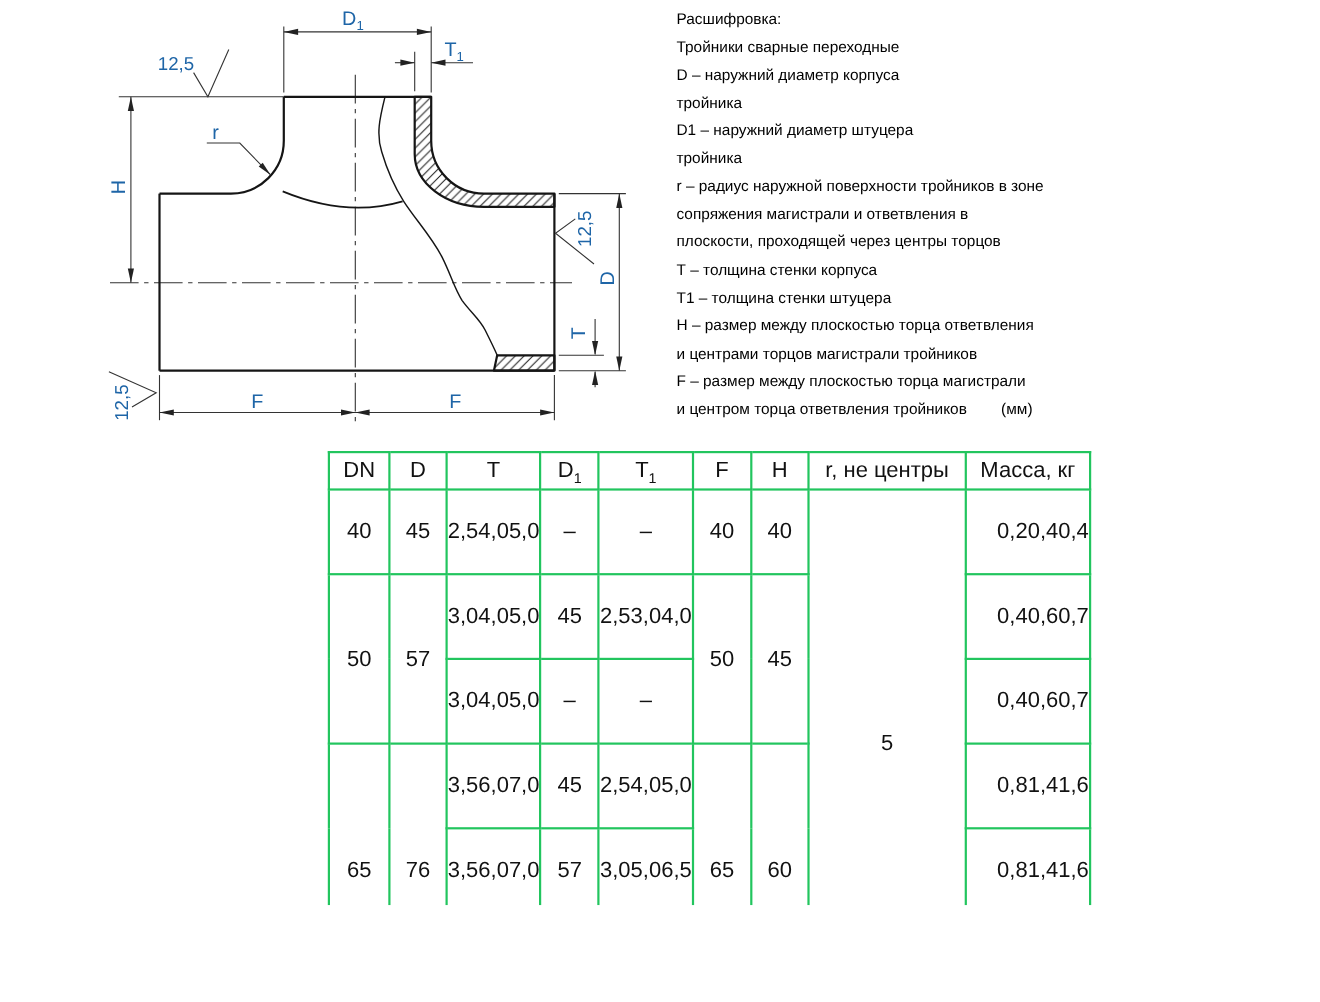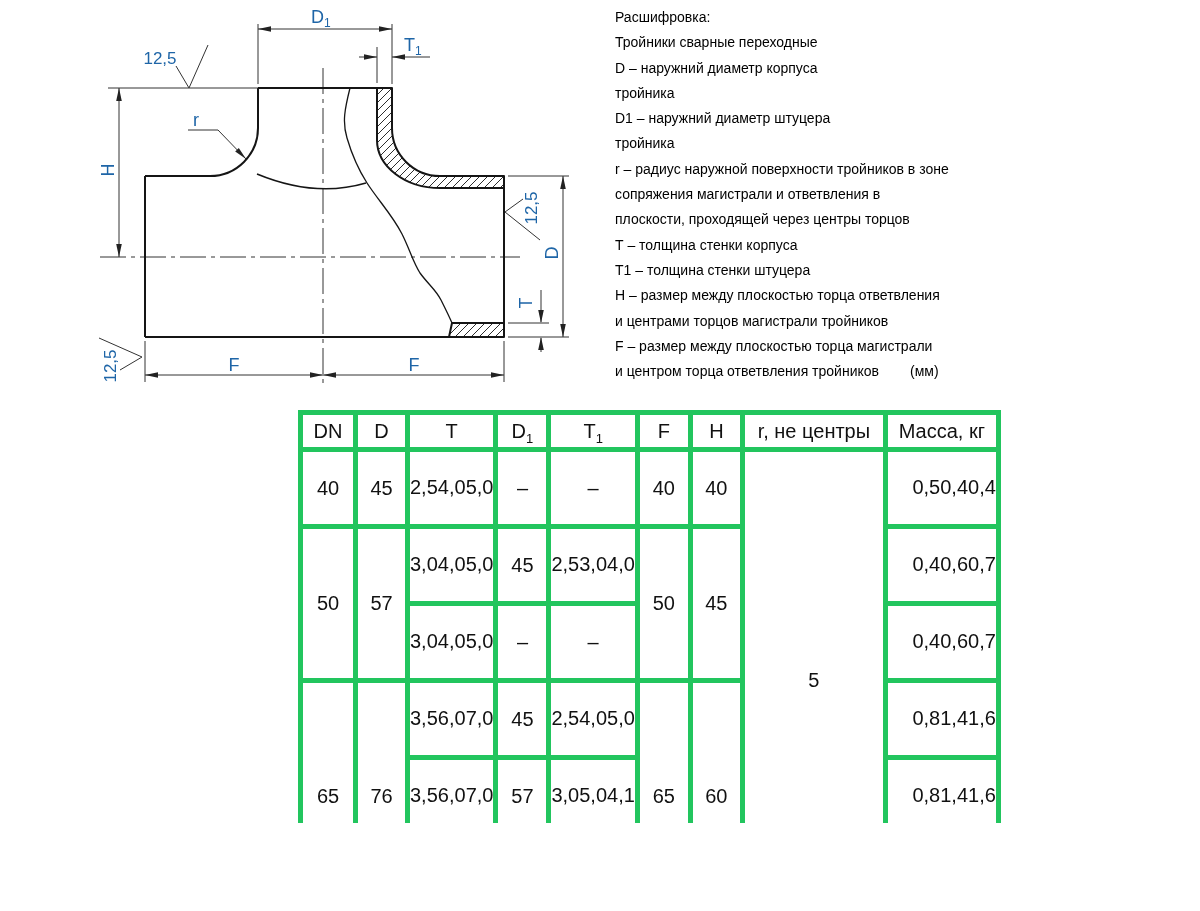--- a/index.html
+++ b/index.html
@@ -7,21 +7,21 @@
         font-family:"Liberation Sans",sans-serif;color:#111;}
   
   .drawing{position:absolute;left:0;top:0;width:600px;height:400px;}
   
   .legend{position:absolute;left:615px;top:5px;width:585px;
           font-size:14px;line-height:25.3px;color:#000000;white-space:pre-wrap;}
   .legend-line{min-height:25.3px;}
   
   .spec-table{position:absolute;left:298px;top:410px;border-collapse:collapse;
               table-layout:fixed;font-size:20px;color:#111;}
-  .spec-table th,.spec-table td{border:5px solid #22c55e;text-align:center;
+  .spec-table th,.spec-table td{border:2px solid #22c55e;text-align:center;
               vertical-align:middle;padding:0;font-weight:normal;}
   .spec-table thead th{height:32px;}
   .spec-table tbody tr{height:77px;}
   .spec-table sub{font-size:13px;line-height:0;}
   .lines{display:flex;flex-direction:row;justify-content:flex-end;height:100%;}
   .ln{line-height:25.6px;}
 </style>
 </head>
 <body>
 
@@ -151,21 +151,21 @@
               <div class="ln">5,0</div>
             </div>
           </td>
           <td>–</td>
           <td>–</td>
           <td>40</td>
           <td>40</td>
           <td rowspan="6">5</td>
           <td>
             <div class="lines">
-              <div class="ln">0,5</div>
+              <div class="ln">0,2</div>
               <div class="ln">0,4</div>
               <div class="ln">0,4</div>
             </div>
           </td>
         </tr>
         <tr>
           <td rowspan="2">50</td>
           <td rowspan="2">57</td>
           <td>
             <div class="lines">
@@ -244,21 +244,21 @@
               <div class="ln">3,5</div>
               <div class="ln">6,0</div>
               <div class="ln">7,0</div>
             </div>
           </td>
           <td>57</td>
           <td>
             <div class="lines">
               <div class="ln">3,0</div>
               <div class="ln">5,0</div>
-              <div class="ln">4,1</div>
+              <div class="ln">6,5</div>
             </div>
           </td>
           <td>
             <div class="lines">
               <div class="ln">0,8</div>
               <div class="ln">1,4</div>
               <div class="ln">1,6</div>
             </div>
           </td>
         </tr>

